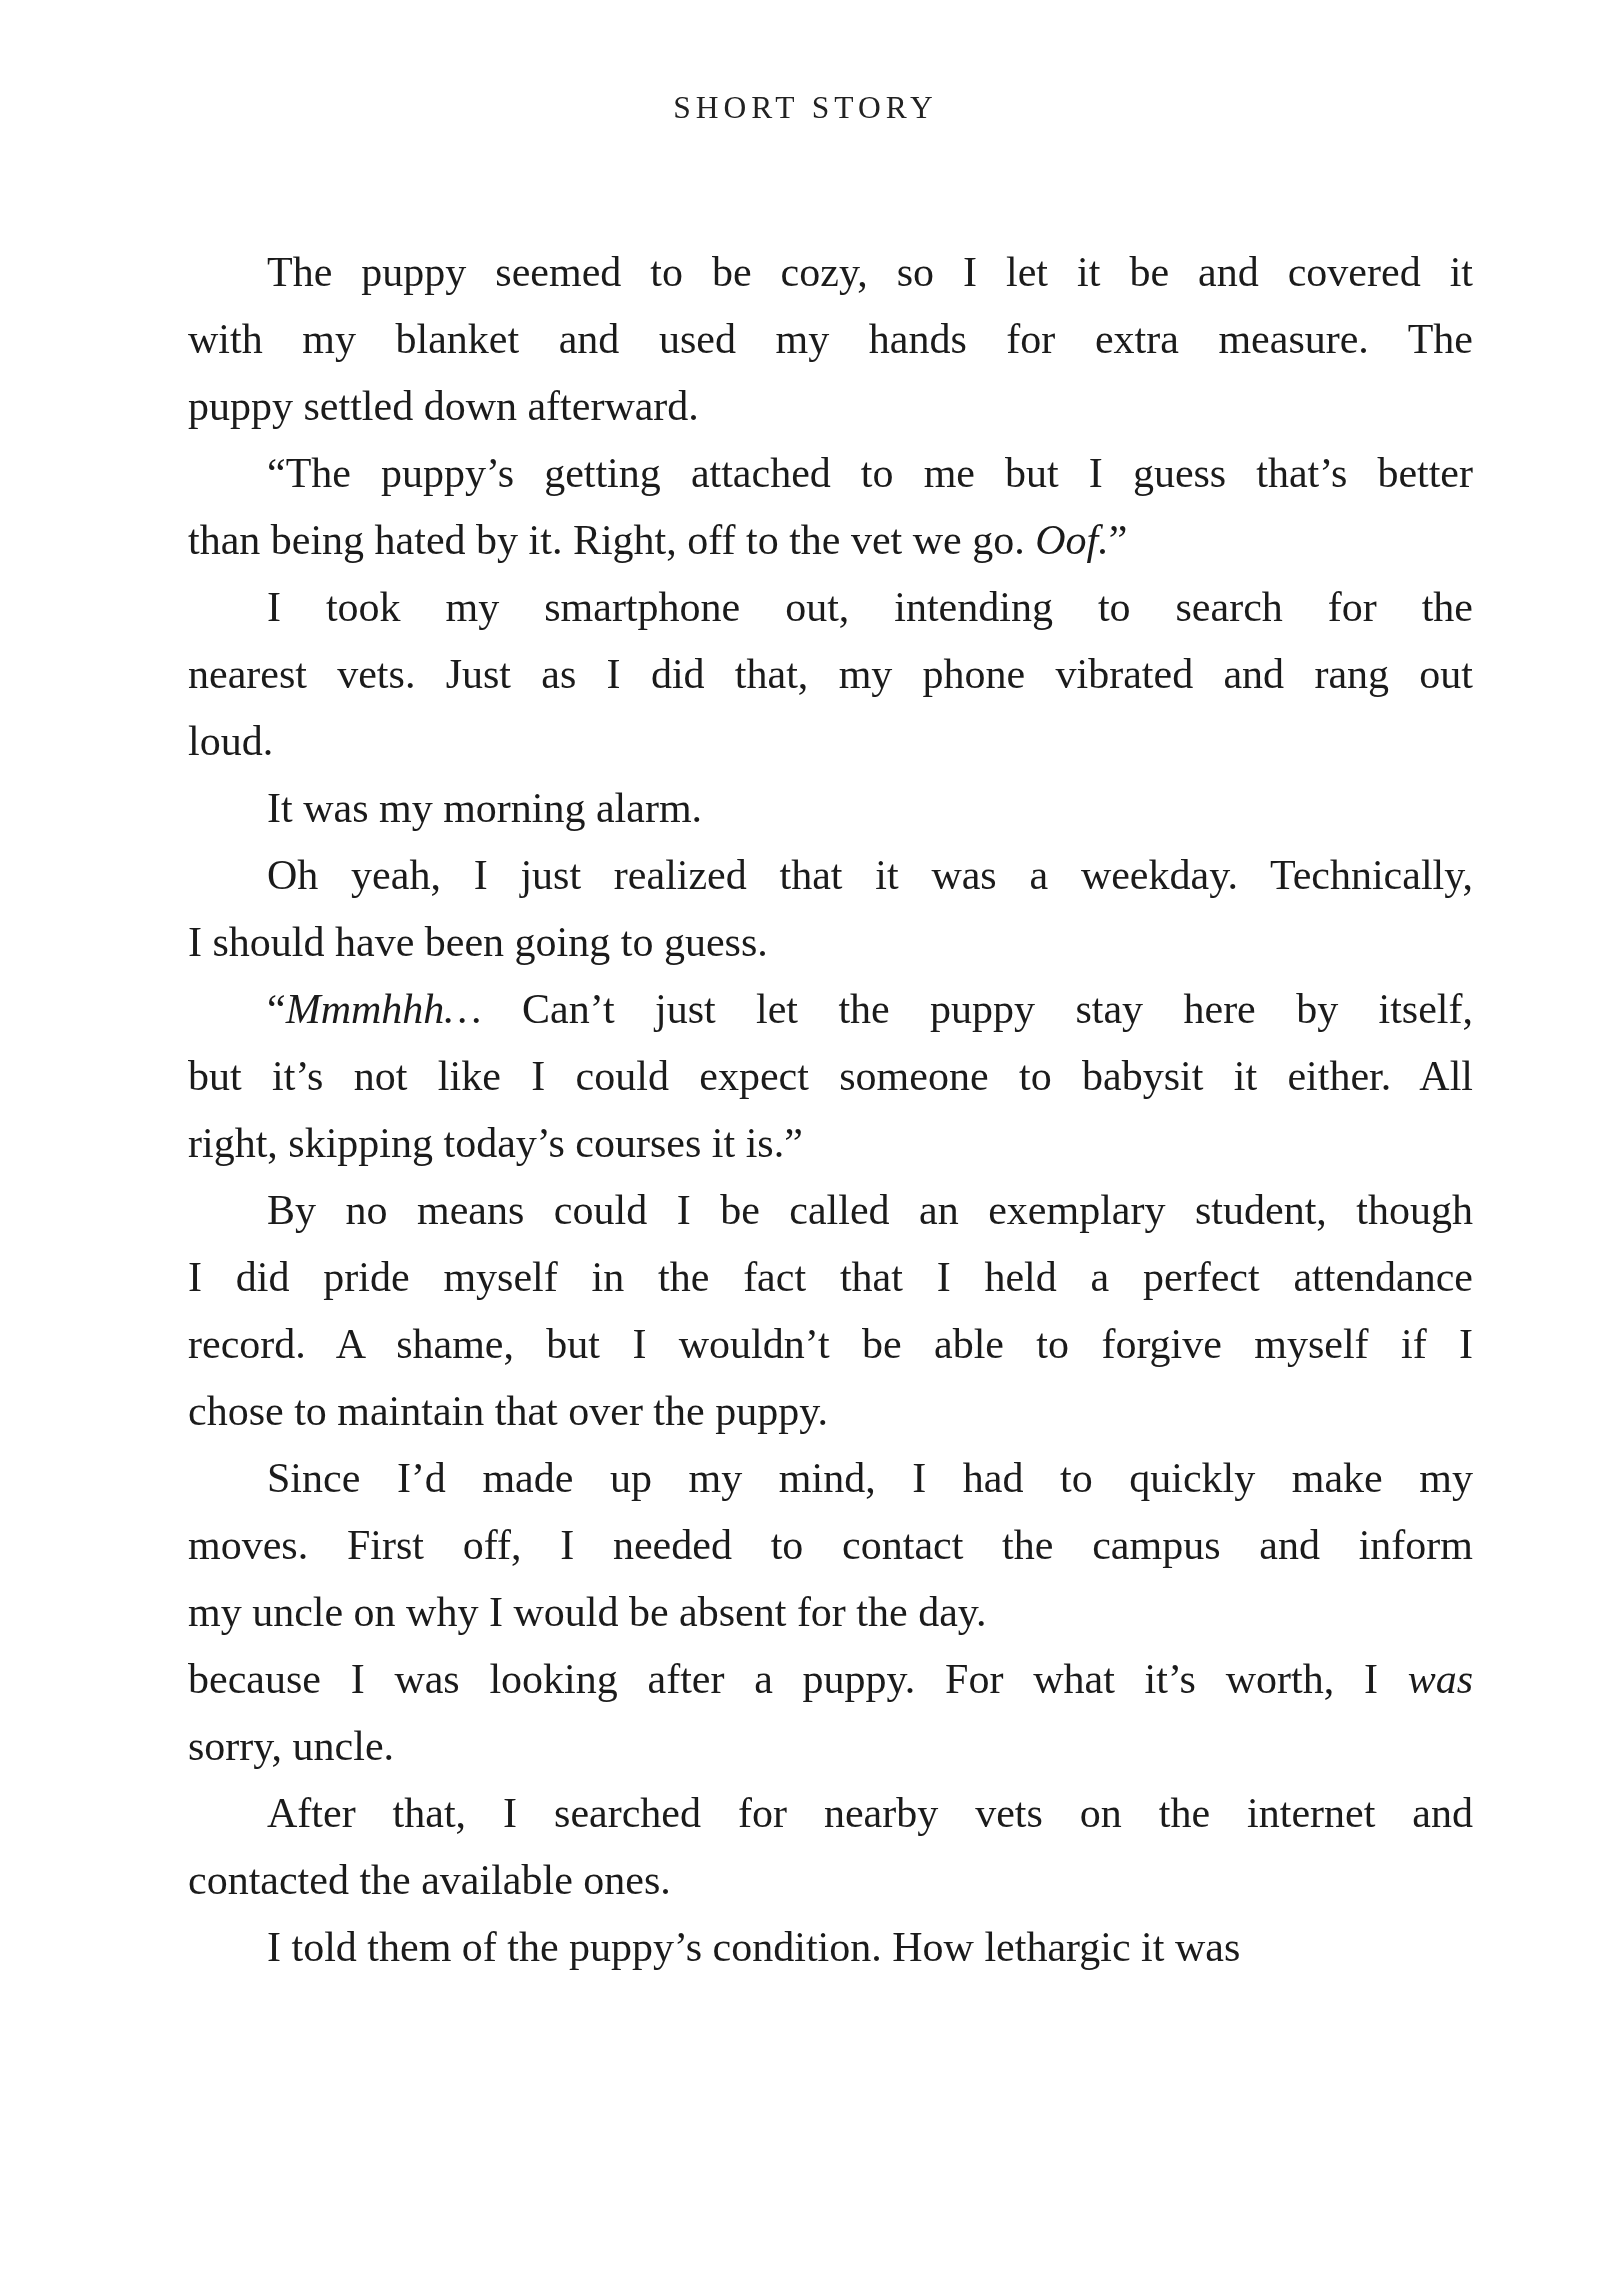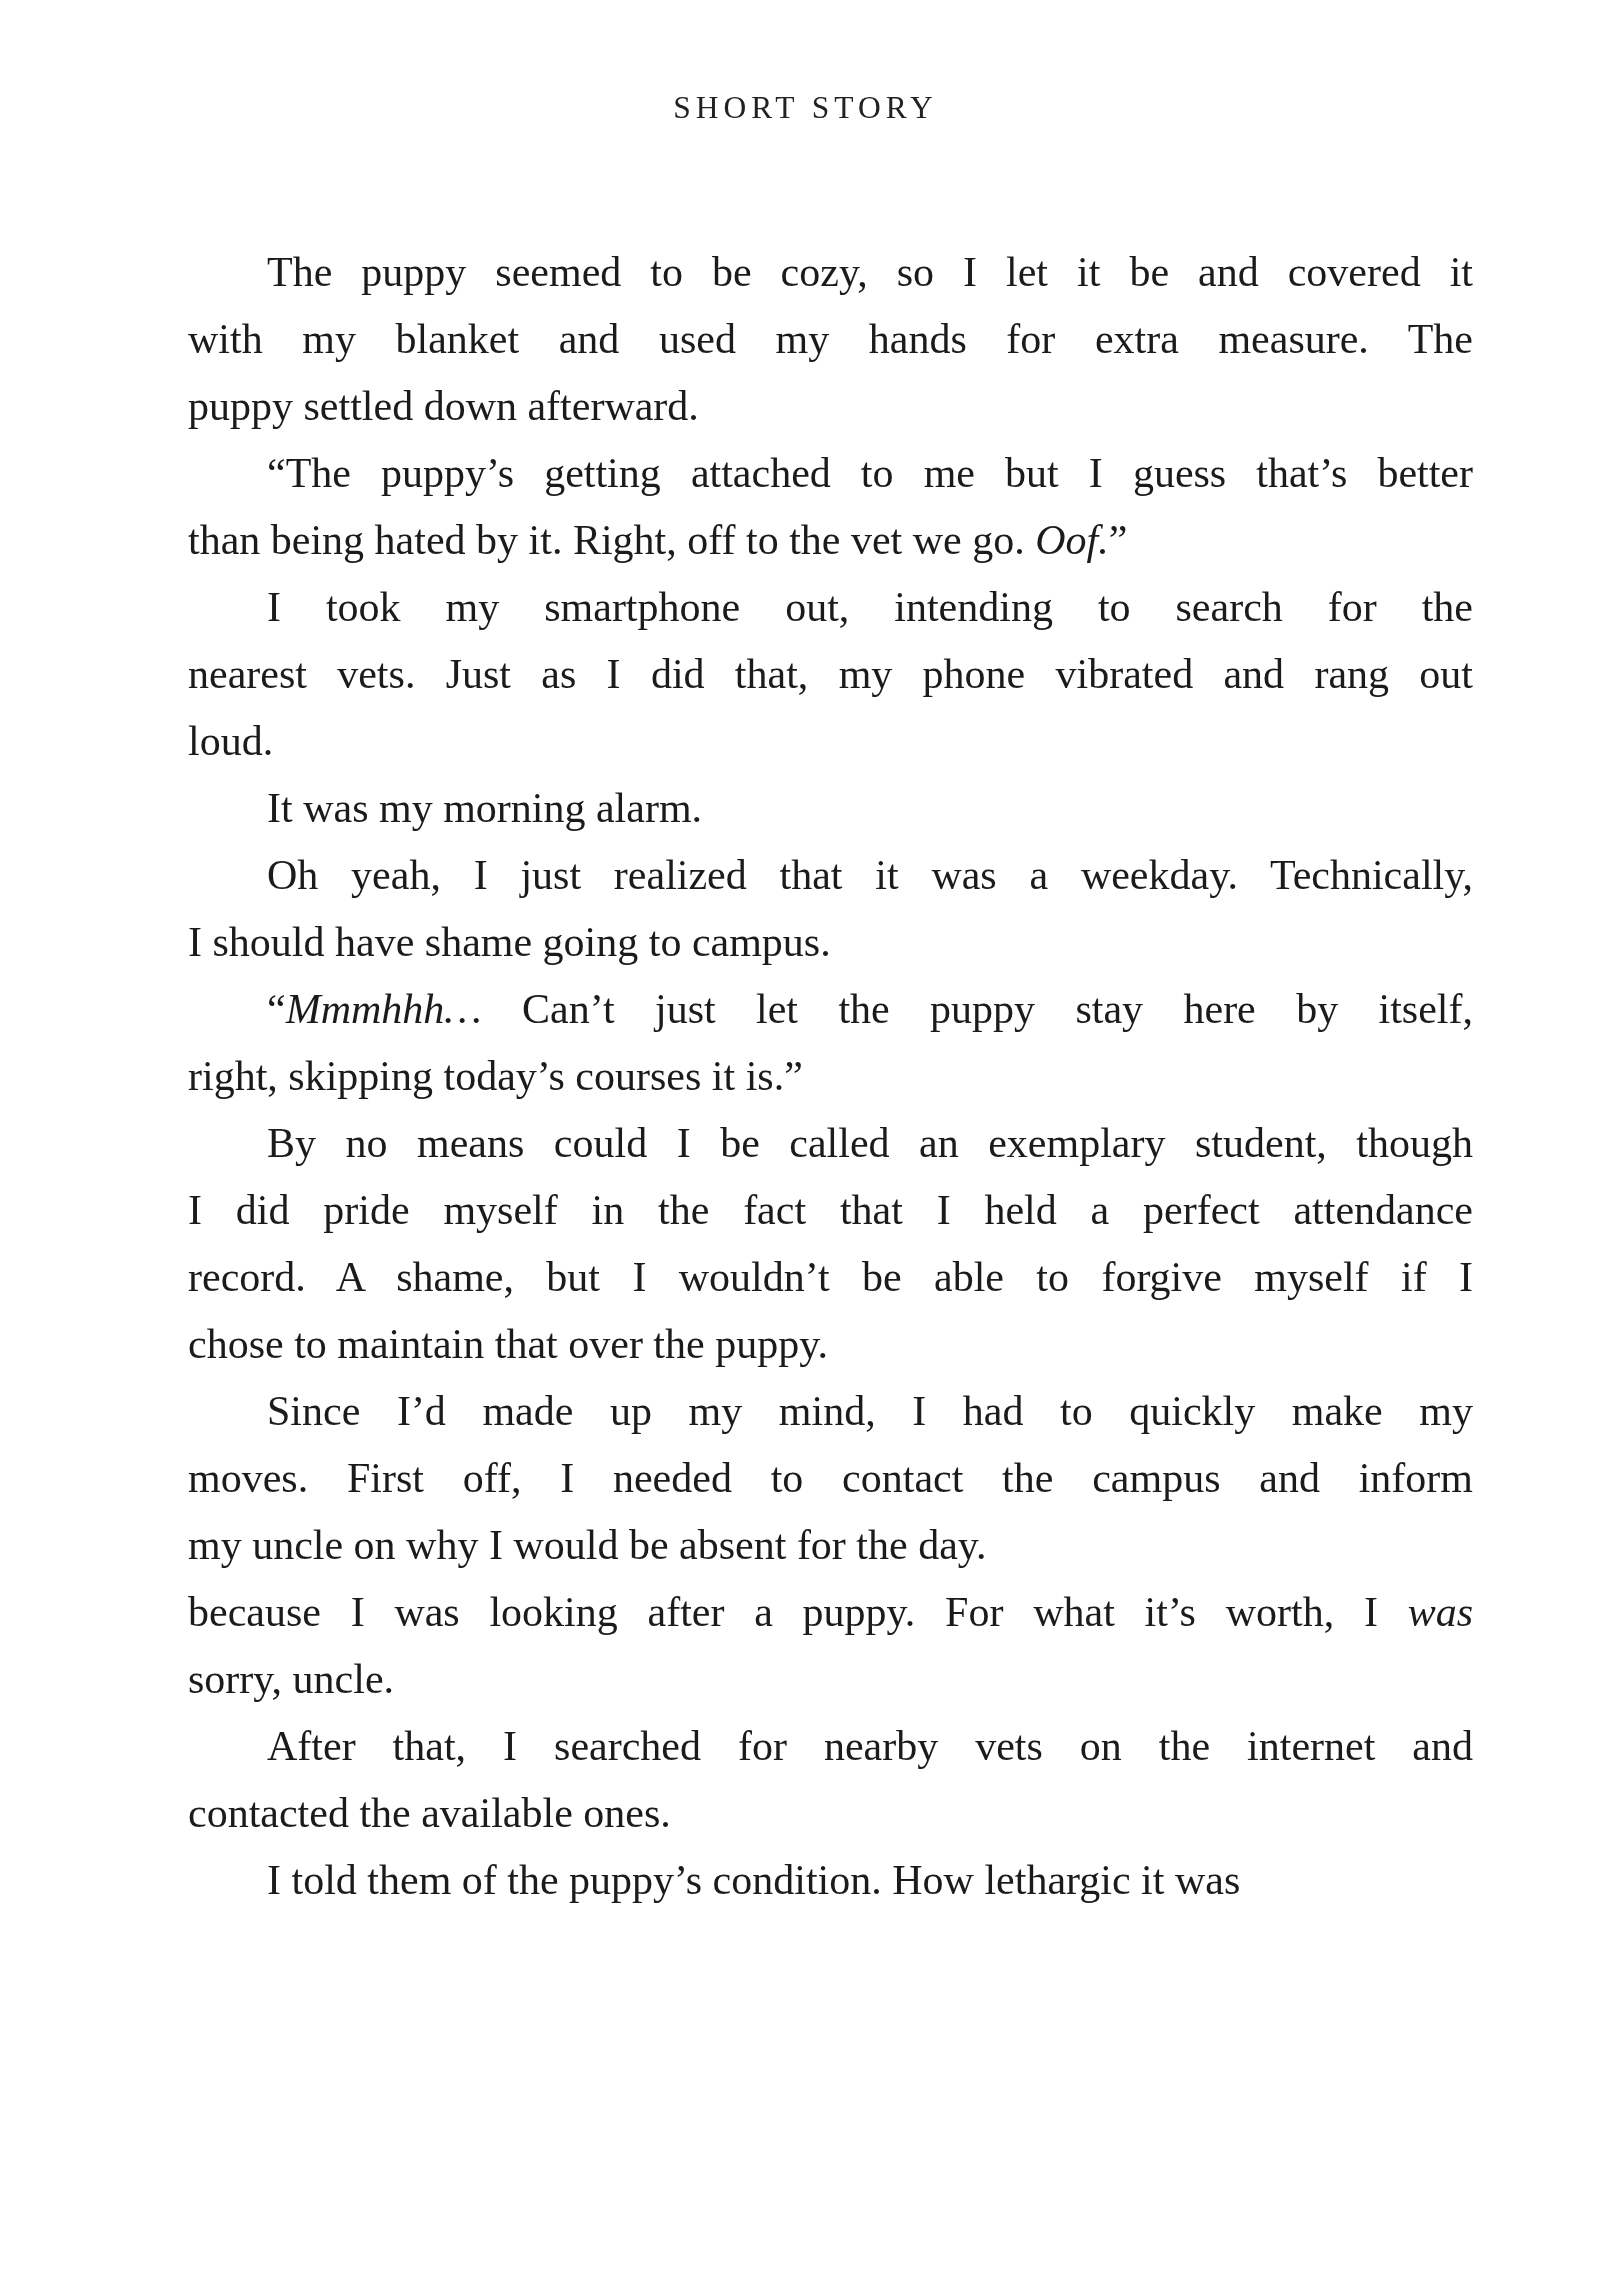--- a/index.html
+++ b/index.html
@@ -78,24 +78,25 @@
       <div class="paragraph">
         <div class="line first"><span>I took my smartphone out, intending to search for the</span></div>
         <div class="line"><span>nearest vets. Just as I did that, my phone vibrated and rang out</span></div>
         <div class="line last"><span>loud.</span></div>
       </div>
       <div class="paragraph">
         <div class="line first last"><span>It was my morning alarm.</span></div>
       </div>
       <div class="paragraph">
         <div class="line first"><span>Oh yeah, I just realized that it was a weekday. Technically,</span></div>
-        <div class="line last"><span>I should have shame going to campus.</span></div>
+        <div class="line last"><span>I should have been going to guess.</span></div>
       </div>
       <div class="paragraph">
         <div class="line first"><span>“</span><em>Mmmhhh…</em><span> Can’t just let the puppy stay here by itself,</span></div>
+        <div class="line"><span>but it’s not like I could expect someone to babysit it either. All</span></div>
         <div class="line last"><span>right, skipping today’s courses it is.”</span></div>
       </div>
       <div class="paragraph">
         <div class="line first"><span>By no means could I be called an exemplary student, though</span></div>
         <div class="line"><span>I did pride myself in the fact that I held a perfect attendance</span></div>
         <div class="line"><span>record. A shame, but I wouldn’t be able to forgive myself if I</span></div>
         <div class="line last"><span>chose to maintain that over the puppy.</span></div>
       </div>
       <div class="paragraph">
         <div class="line first"><span>Since I’d made up my mind, I had to quickly make my</span></div>

